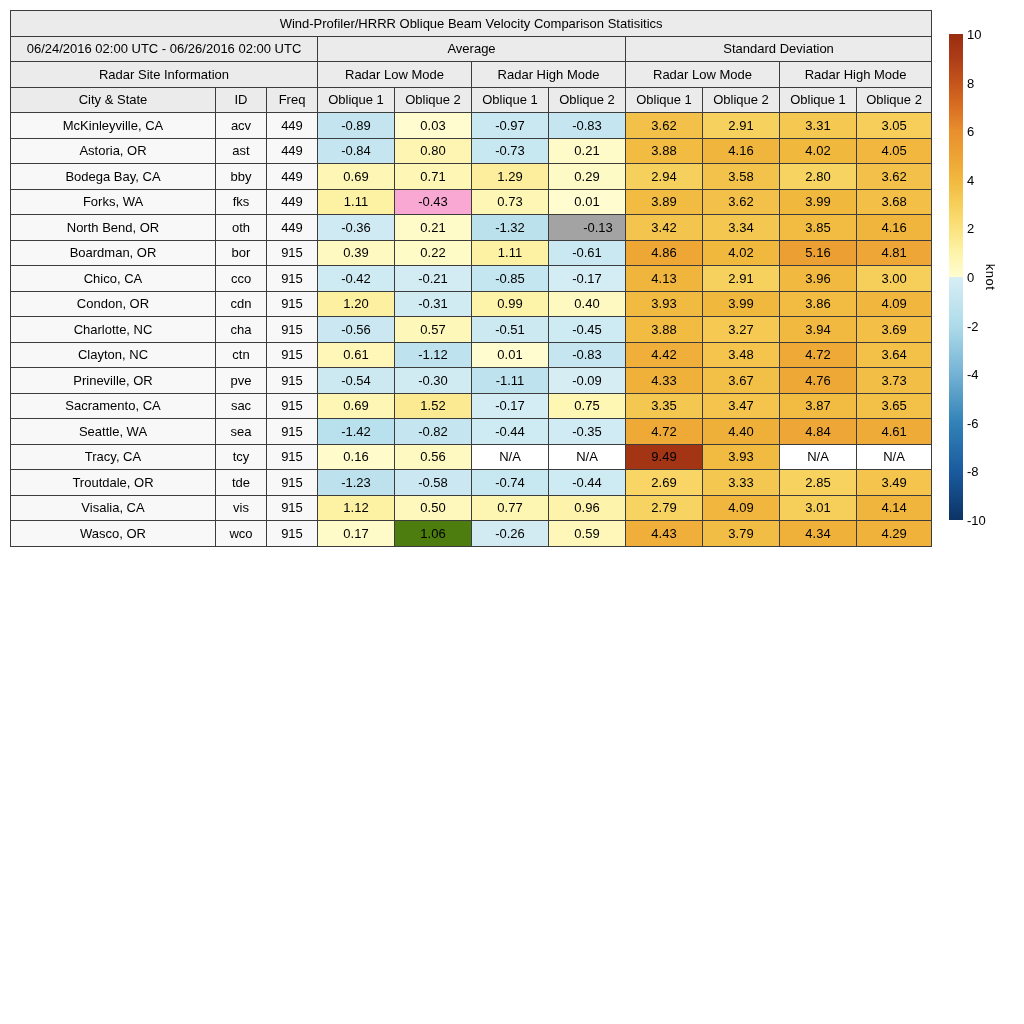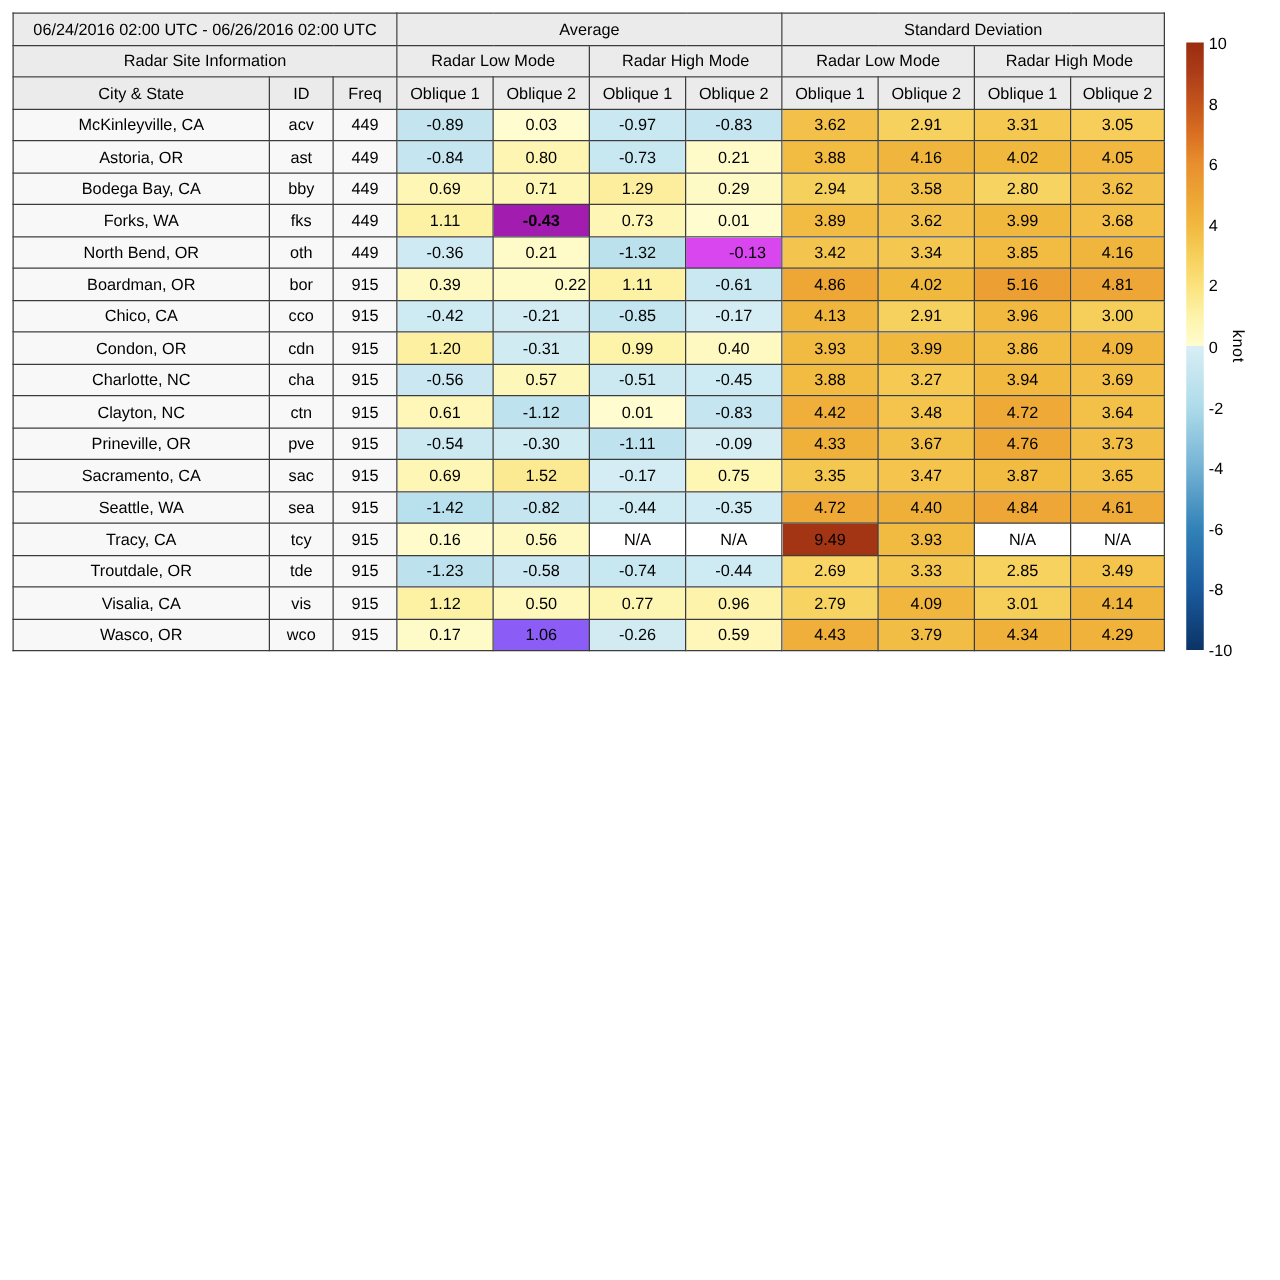--- a/index.html
+++ b/index.html
@@ -61,20 +61,23 @@
       <col style="width:77px">
         <col style="width:77px">
         <col style="width:77px">
         <col style="width:77px">
       <col style="width:77px">
         <col style="width:77px">
         <col style="width:77px">
         <col style="width:75px">
     </colgroup>
     <tbody>
+      <tr>
+        <td class="hdr" colspan="11">Wind-Profiler/HRRR Oblique Beam Velocity Comparison Statisitics</td>
+      </tr>
       <tr>
         <td class="hdr" colspan="3">06/24/2016 02:00 UTC - 06/26/2016 02:00 UTC</td>
         <td class="hdr" colspan="4">Average</td>
         <td class="hdr" colspan="4">Standard Deviation</td>
       </tr>
       <tr>
         <td class="hdr" colspan="3">Radar Site Information</td>
         <td class="hdr" colspan="2">Radar Low Mode</td>
         <td class="hdr" colspan="2">Radar High Mode</td>
         <td class="hdr" colspan="2">Radar Low Mode</td>
@@ -132,47 +135,47 @@
           <td class="val" style="background: rgb(246, 208, 92);">2.94</td>
           <td class="val" style="background: rgb(243, 194, 74);">3.58</td>
           <td class="val" style="background: rgb(247, 211, 97);">2.80</td>
           <td class="val" style="background: rgb(243, 193, 73);">3.62</td>
         </tr>
         <tr>
           <td class="site">Forks, WA</td>
           <td class="site">fks</td>
           <td class="site">449</td>
           <td class="val" style="background: rgb(253, 241, 164);">1.11</td>
-          <td class="val" style="background: #a21caf; font-weight: bold;">-0.43</td>
+          <td class="val" style="background: #f9a8d4;">-0.43</td>
           <td class="val" style="background: rgb(254, 246, 180);">0.73</td>
           <td class="val" style="background: rgb(255, 253, 208);">0.01</td>
           <td class="val" style="background: rgb(242, 187, 65);">3.89</td>
           <td class="val" style="background: rgb(243, 193, 73);">3.62</td>
           <td class="val" style="background: rgb(241, 184, 62);">3.99</td>
           <td class="val" style="background: rgb(243, 191, 71);">3.68</td>
         </tr>
         <tr>
           <td class="site">North Bend, OR</td>
           <td class="site">oth</td>
           <td class="site">449</td>
           <td class="val" style="background: rgb(208, 234, 243);">-0.36</td>
           <td class="val" style="background: rgb(255, 251, 200);">0.21</td>
           <td class="val" style="background: rgb(187, 225, 237);">-1.32</td>
-          <td class="val" style="background: #d946ef; padding-left: 24px;">-0.13</td>
+          <td class="val" style="background: #a3a3a3; padding-left: 24px;">-0.13</td>
           <td class="val" style="background: rgb(244, 197, 78);">3.42</td>
           <td class="val" style="background: rgb(244, 199, 80);">3.34</td>
           <td class="val" style="background: rgb(242, 187, 66);">3.85</td>
           <td class="val" style="background: rgb(240, 181, 60);">4.16</td>
         </tr>
         <tr>
           <td class="site">Boardman, OR</td>
           <td class="site">bor</td>
           <td class="site">915</td>
           <td class="val" style="background: rgb(254, 249, 193);">0.39</td>
-          <td class="val" style="background: rgb(255, 251, 199); text-align: right;">0.22</td>
+          <td class="val" style="background: rgb(255, 251, 199);">0.22</td>
           <td class="val" style="background: rgb(253, 241, 164);">1.11</td>
           <td class="val" style="background: rgb(202, 232, 241);">-0.61</td>
           <td class="val" style="background: rgb(238, 166, 53);">4.86</td>
           <td class="val" style="background: rgb(241, 184, 62);">4.02</td>
           <td class="val" style="background: rgb(236, 160, 51);">5.16</td>
           <td class="val" style="background: rgb(238, 167, 54);">4.81</td>
         </tr>
         <tr>
           <td class="site">Chico, CA</td>
           <td class="site">cco</td>
@@ -301,21 +304,21 @@
           <td class="val" style="background: rgb(247, 211, 97);">2.79</td>
           <td class="val" style="background: rgb(241, 182, 61);">4.09</td>
           <td class="val" style="background: rgb(246, 207, 90);">3.01</td>
           <td class="val" style="background: rgb(240, 181, 61);">4.14</td>
         </tr>
         <tr>
           <td class="site">Wasco, OR</td>
           <td class="site">wco</td>
           <td class="site">915</td>
           <td class="val" style="background: rgb(255, 251, 201);">0.17</td>
-          <td class="val" style="background: #8b5cf6;">1.06</td>
+          <td class="val" style="background: #4d7c0f;">1.06</td>
           <td class="val" style="background: rgb(210, 235, 243);">-0.26</td>
           <td class="val" style="background: rgb(254, 247, 185);">0.59</td>
           <td class="val" style="background: rgb(239, 175, 58);">4.43</td>
           <td class="val" style="background: rgb(242, 189, 68);">3.79</td>
           <td class="val" style="background: rgb(240, 177, 59);">4.34</td>
           <td class="val" style="background: rgb(240, 178, 59);">4.29</td>
         </tr>
       </tbody>
   </table>
 

